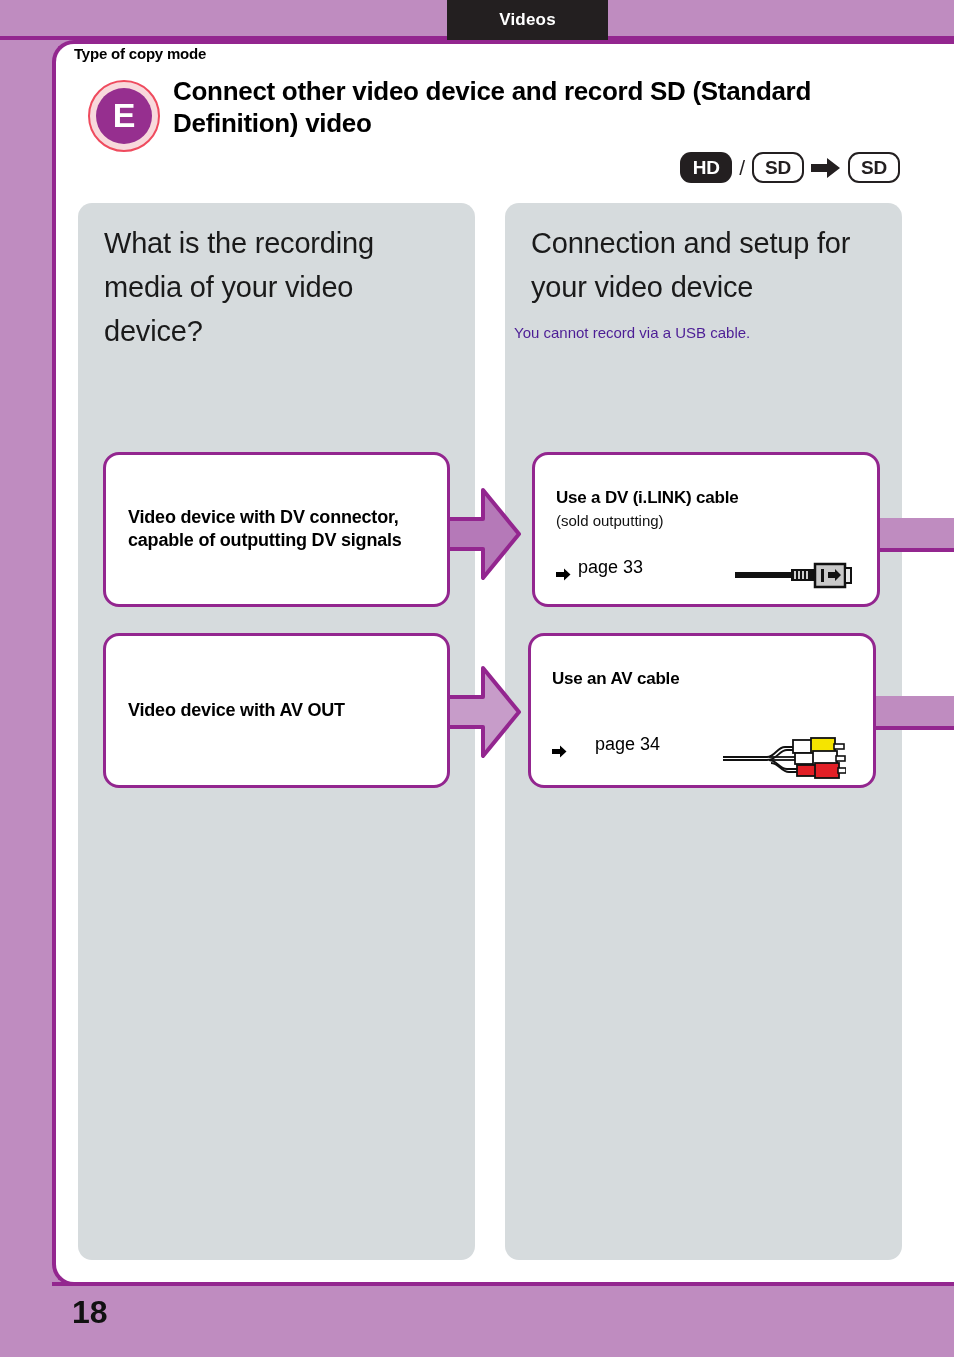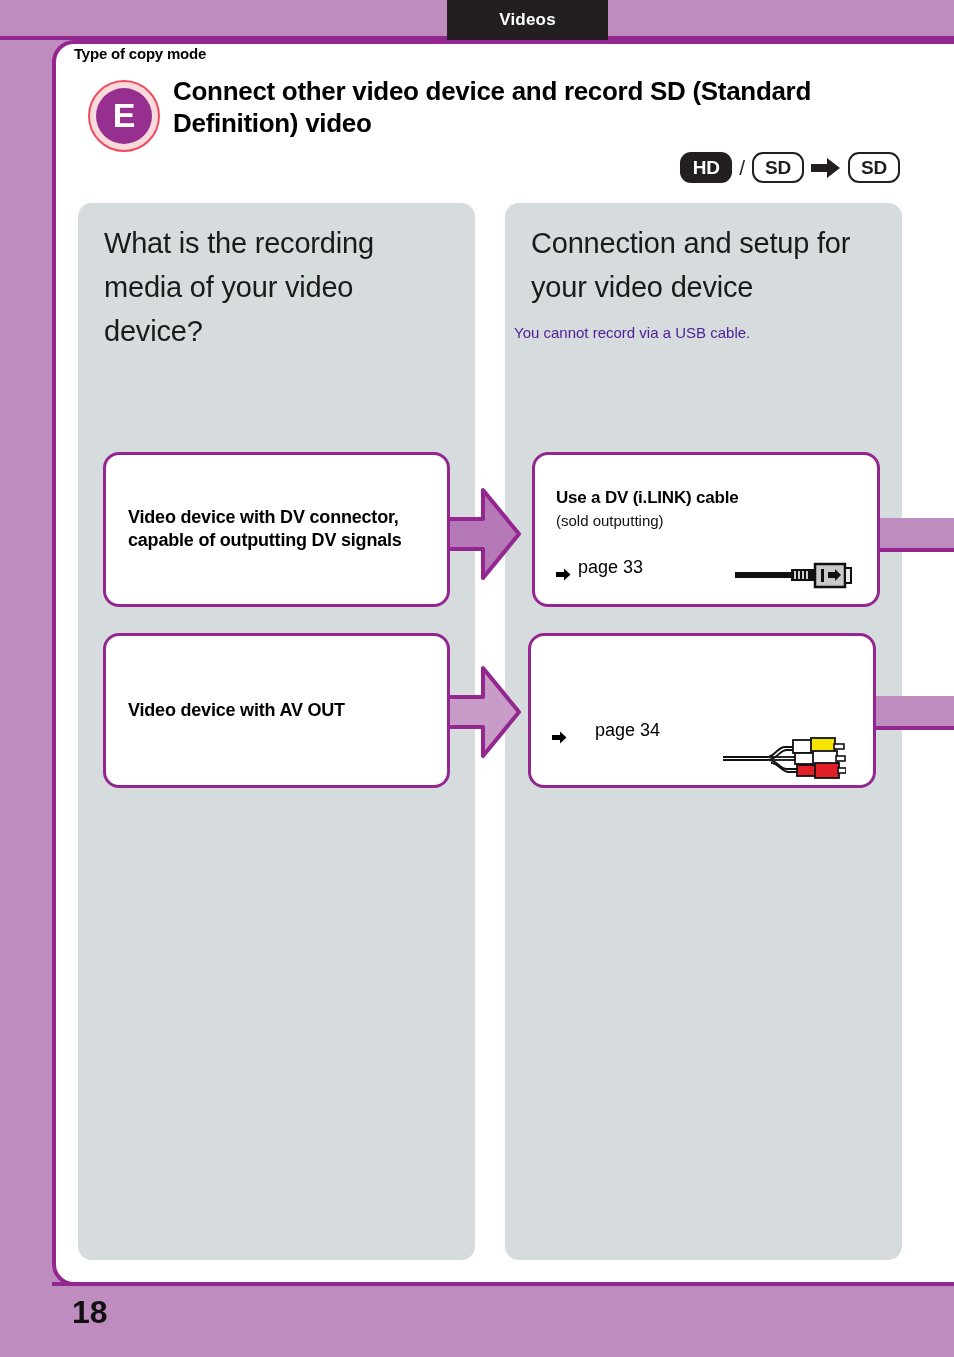--- a/index.html
+++ b/index.html
@@ -340,21 +340,22 @@
       <rect x="71" y="12" width="2" height="8" fill="#cfcfcf"></rect>
       <rect x="80" y="5" width="30" height="23" fill="#c9c9c9" stroke="#111" stroke-width="2.5"></rect>
       <rect x="86" y="10" width="3" height="13" fill="#111"></rect>
       <path d="M93 13 h7 v-3 l6 6 l-6 6 v-3 h-7 z" fill="#111"></path>
       <rect x="110" y="9" width="6" height="15" fill="#e9e9e9" stroke="#111" stroke-width="2"></rect>
     </svg>
   </span>
 </div>
 
 <div class="box" id="box-r2">
-  <div class="pageref" style="top:84px;gap:28px;">
+  <div class="box-title">Use an AV cable</div>
+  <div class="pageref" style="top:98px;gap:28px;">
     <span class="ar">
       <svg width="15" height="13" viewBox="0 0 15 13">
           <path d="M0 4 H8 V0.5 L14.5 6.5 L8 12.5 V9 H0 Z" fill="#000"></path>
         </svg>
     </span>
     <span>page 34</span>
   </div>
   <span class="cable-icon" style="left:190px; top:98px;">
     <svg width="125" height="46" viewBox="0 0 125 46">
       <g fill="none" stroke="#111" stroke-width="1.8">

